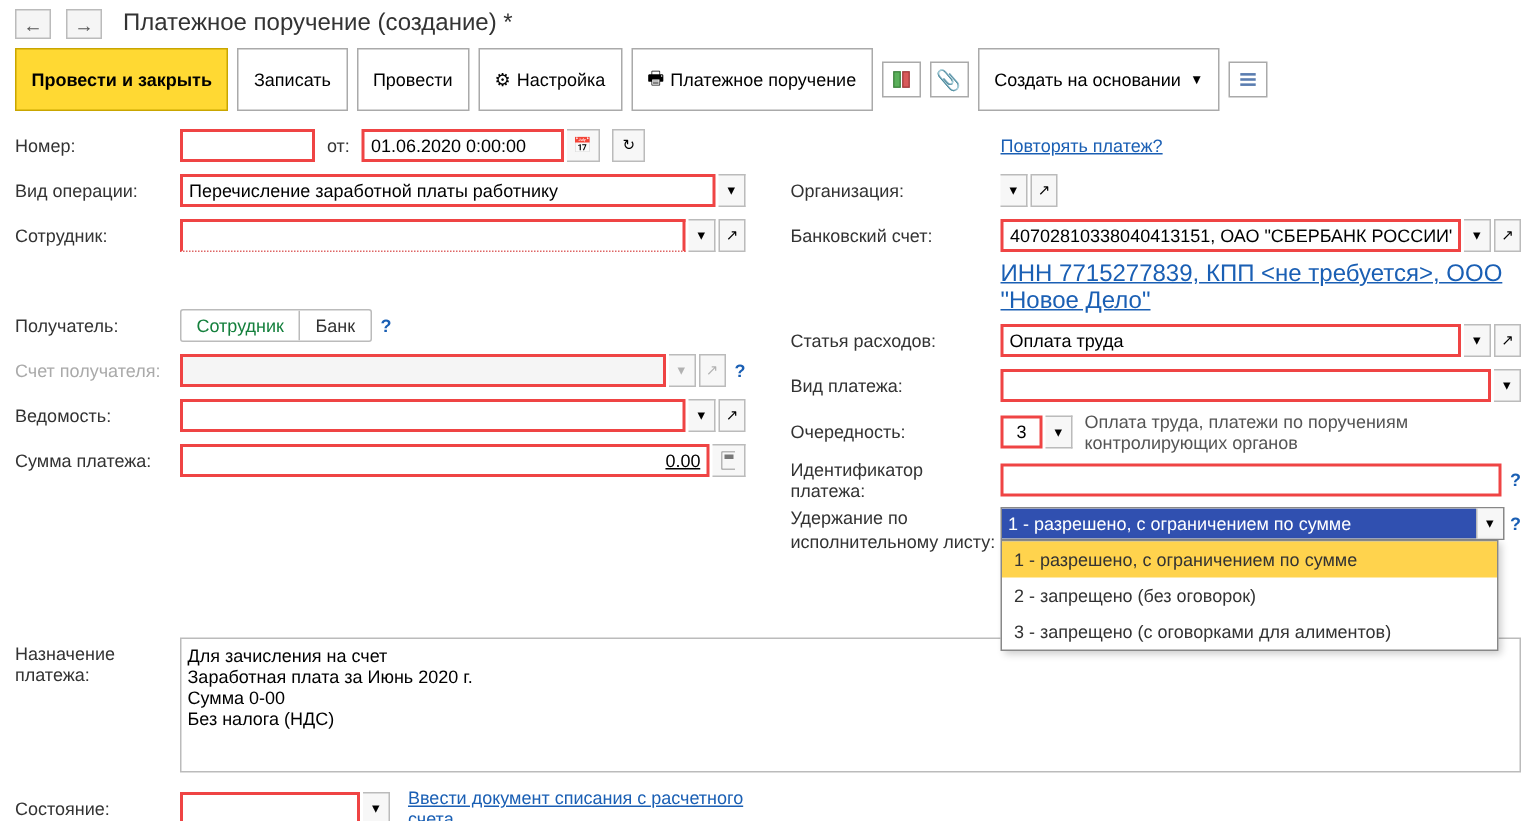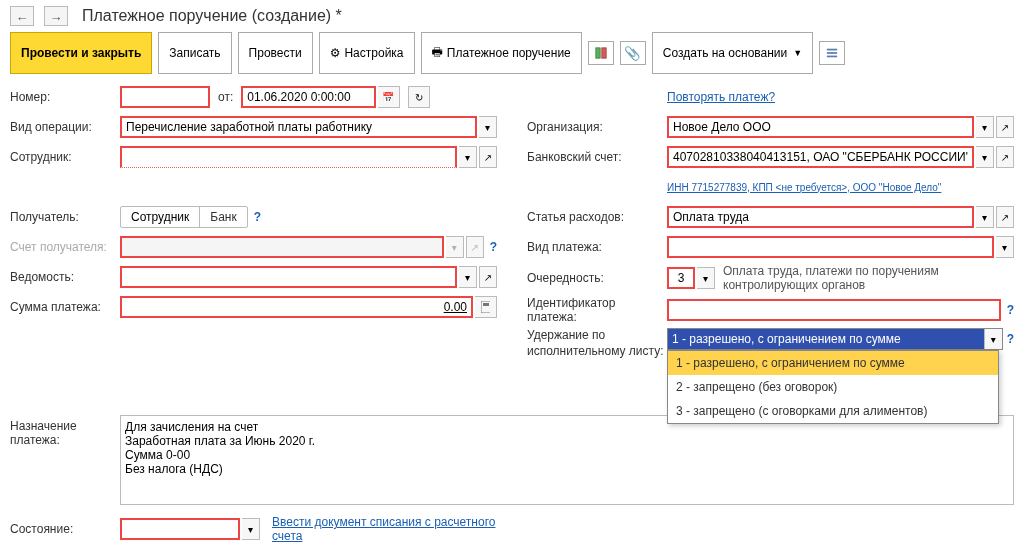--- a/index.html
+++ b/index.html
@@ -43,26 +43,26 @@
   }
   .input { flex: 1; }
   .input.dotted { border-bottom: 1px dotted #d66; }
   .small-btn {
     width: 18px; height: 22px; border: 1px solid #bbb; border-left: none;
     background: #f7f7f7; font-size: 10px; display: inline-flex;
     align-items: center; justify-content: center; cursor: pointer;
   }
   .cal-btn { width: 22px; }
   .link { color: #1a5fb4; text-decoration: underline; cursor: pointer; }
-  .link.sm { font-size: 10px; }
+  .link.sm { font-size: 16px; }
   .q { color: #1a5fb4; font-weight: bold; margin-left: 4px; cursor: pointer; }
 
   .toggle-group { display: inline-flex; border: 1px solid #bbb; border-radius: 2px; overflow: hidden; }
   .toggle { padding: 3px 10px; cursor: pointer; font-size: 12px; }
-  .toggle.active { color: #000000; text-align: center; }
+  .toggle.active { color: #15803d; text-align: center; }
   .toggle:not(.active) { color: #333; border-left: 1px solid #bbb; }
 
   .textarea {
     width: 100%; height: 90px; border: 1px solid #bbb; resize: none;
     padding: 4px; font-family: inherit; font-size: 12px; white-space: pre-line;
   }
 
   .num-input { width: 110px; text-align: right; text-decoration: underline; }
 
   .dropdown-open {
@@ -216,21 +216,20 @@
     <div class="row">
       <div class="label"></div>
       <div class="field">
           <span class="link">Повторять платеж?</span>
         </div>
     </div>
 
     <div class="row">
       <div class="label">Организация:</div>
       <div class="field">
-        <input class="input" value="Новое Дело ООО" style="">
         <button class="small-btn">▾</button>
         <button class="small-btn" style="border-left:1px solid #bbb">↗</button>
       </div>
     </div>
 
     <div class="row">
       <div class="label">Банковский счет:</div>
       <div class="field">
         <input class="input" value="40702810338040413151, ОАО &quot;СБЕРБАНК РОССИИ&quot;" style="">
         <button class="small-btn">▾</button>

